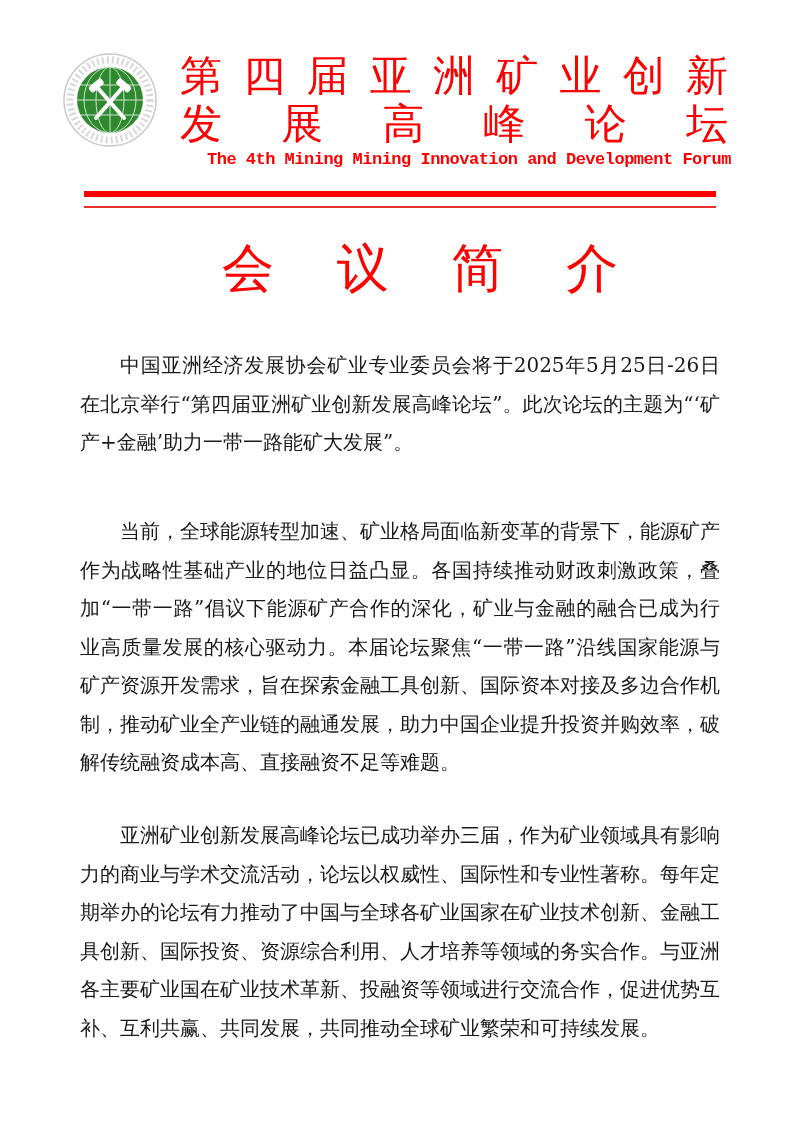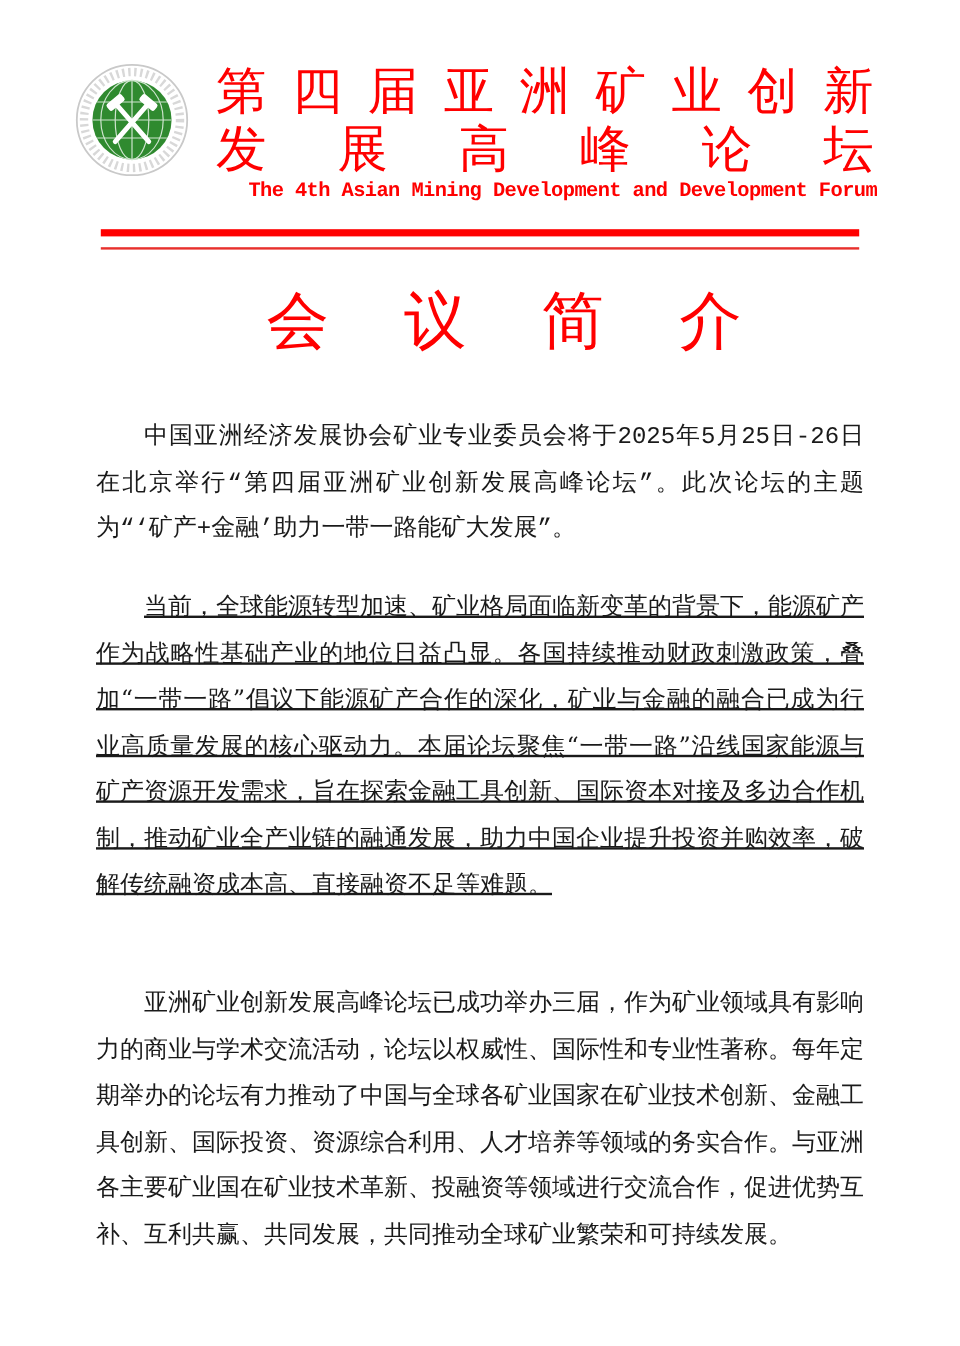--- a/index.html
+++ b/index.html
@@ -8,22 +8,22 @@
   .title-line { position: absolute; left: 180px; color: #ff0000; font-family: "DejaVu Serif", serif; font-size: 42px; line-height: 48px; white-space: nowrap; }
   .t1 { top: 52px; width: 548px; display: flex; justify-content: space-between; }
   .t2 { top: 100px; width: 548px; display: flex; justify-content: space-between; }
   .t1 span, .t2 span { display: inline-block; }
   .subtitle-en { position: absolute; left: 207px; top: 150px; color: #ff0000; font-family: "Liberation Mono", "DejaVu Sans Mono", monospace; font-size: 17px; font-weight: bold; letter-spacing: -0.5px; white-space: nowrap; }
   .rule-thick { position: absolute; left: 84px; top: 191px; width: 632px; height: 6px; background: #ff0000; }
   .rule-thin { position: absolute; left: 84px; top: 206px; width: 632px; height: 2px; background: #e8302c; }
   .doc-heading { position: absolute; left: 222px; top: 238px; width: 396px; display: flex; justify-content: space-between; color: #ff0000; font-family: "DejaVu Serif", serif; font-size: 52px; line-height: 60px; }
   .body-text { position: absolute; left: 80px; width: 640px; color: #1a1a1a; font-family: "DejaVu Serif", serif; font-size: 20px; line-height: 38.5px; text-align: justify; text-align-last: left; }
   .para { margin: 0; text-indent: 2em; }
-  .p1 { top: 346px; font-family: Liberation Mono, monospace; }
-  .p2 { top: 486px; text-decoration: underline; }
+  .p1 { top: 346px; }
+  .p2 { top: 512px; }
   .p3 { top: 816px; }
 </style>
 </head>
 <body>
 
 <div class="logo">
   <svg width="96" height="96" viewBox="0 0 96 96">
     <circle cx="48" cy="48" r="46" fill="#ffffff" stroke="#c9c9c9" stroke-width="1.5"></circle>
     <circle cx="48" cy="48" r="40" fill="none" stroke="#d8d8d8" stroke-width="7" stroke-dasharray="2 3"></circle>
     <circle cx="48" cy="48" r="33" fill="#2f8a2f"></circle>
@@ -53,21 +53,21 @@
 </div>
 <div class="title-line t2">
   <span>发</span>
   <span>展</span>
   <span>高</span>
   <span>峰</span>
   <span>论</span>
   <span>坛</span>
 </div>
 
-<div class="subtitle-en">The 4th Asian Mining Development and Development Forum</div>
+<div class="subtitle-en">The 4th Mining Mining Innovation and Development Forum</div>
 
 <div class="rule-thick"></div>
 <div class="rule-thin"></div>
 
 <div class="doc-heading">
   <span>会</span>
   <span>议</span>
   <span>简</span>
   <span>介</span>
 </div>

